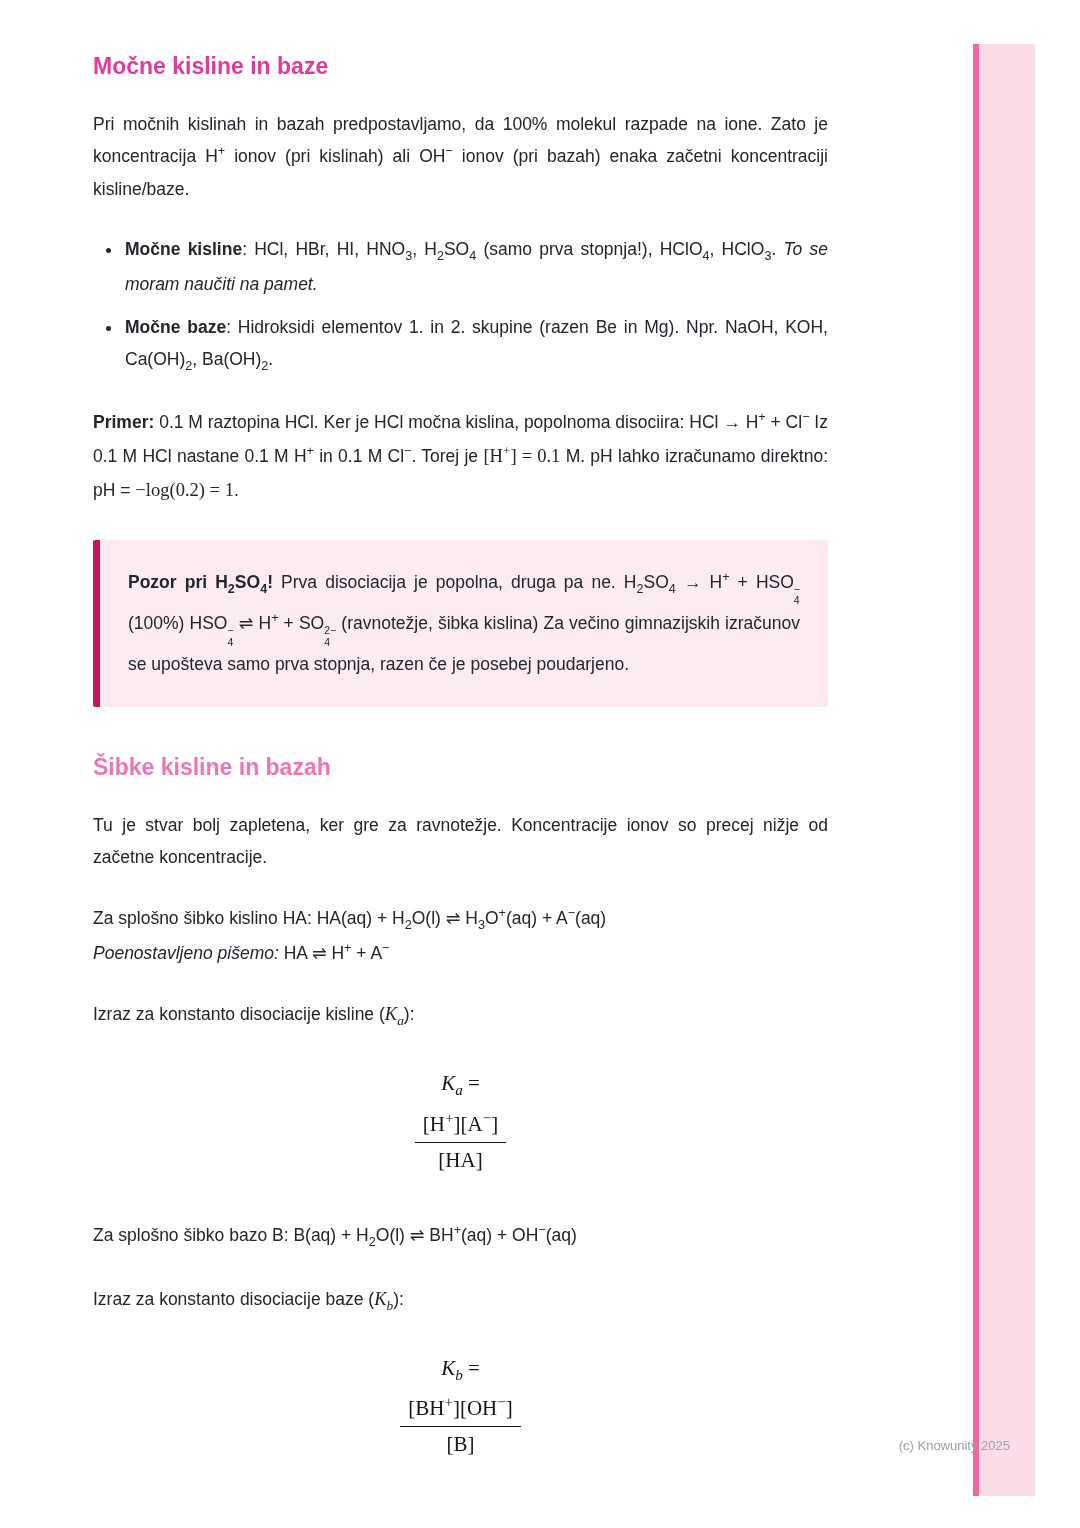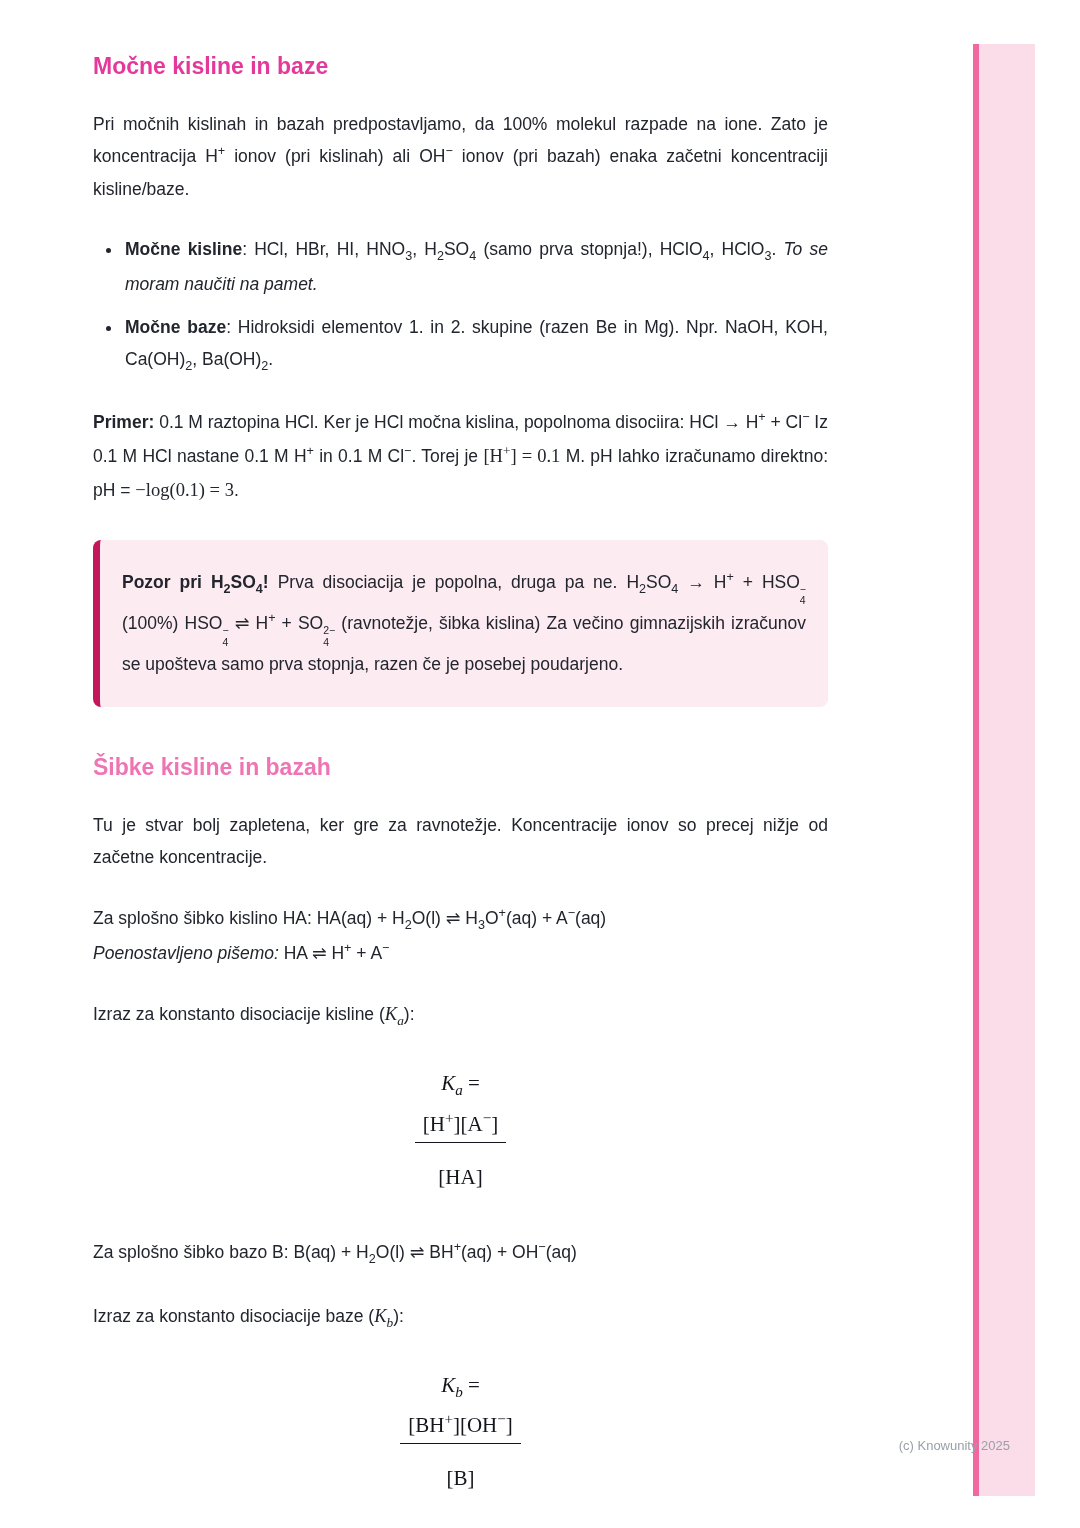--- a/index.html
+++ b/index.html
@@ -51,36 +51,36 @@
   .stk {
     display:inline-flex; flex-direction:column; align-items:flex-start;
     font-size:0.6em; line-height:1.1; vertical-align:-0.5em;
   }
   .stk span { display:block; }
 
   
   .callout {
     background:var(--callout-bg,#fcebf1);
     border-left:7px solid var(--callout-border,#c2185b);
-    border-radius:8px;
-    padding:26px 22px;
+    border-radius:2px;
+    padding:26px 28px;
     margin:32px 0 46px 0;
   }
   .callout p { margin:0; }
 
   
   .formula {
     display:flex; justify-content:center; align-items:center; gap:10px;
     font-family:"Liberation Serif","DejaVu Serif",serif;
     font-size:21px; color:#14161c;
     margin:38px 0 46px 0;
     flex-direction:column;
   }
   .formula .f-lhs { white-space:nowrap; }
-  .frac { display:inline-flex; flex-direction:column; text-align:center;gap:17px; }
+  .frac { display:inline-flex; flex-direction:column; text-align:center; }
   .frac .num { padding:0 8px 5px 8px; border-bottom:1.4px solid #14161c; }
   .frac .den { padding:5px 8px 0 8px; }
 
   .footer {
     position:absolute; top:1438px; right:70px;
     font-size:13px; color:var(--footer-text,#9aa0a8);
     z-index:2;
   }
 </style>
 </head>
@@ -94,21 +94,21 @@
 
     <h1 class="heading heading-strong">Močne kisline in baze</h1>
 
     <p class="body-p">Pri močnih kislinah in bazah predpostavljamo, da 100% molekul razpade na ione. Zato je koncentracija H<sup>+</sup> ionov (pri kislinah) ali OH<sup>−</sup> ionov (pri bazah) enaka začetni koncentraciji kisline/baze.</p>
 
     <ul class="bullet-list">
       <li><b>Močne kisline</b>: HCl, HBr, HI, HNO<sub>3</sub>, H<sub>2</sub>SO<sub>4</sub> (samo prva stopnja!), HClO<sub>4</sub>, HClO<sub>3</sub>. <i>To se moram naučiti na pamet.</i></li>
       <li><b>Močne baze</b>: Hidroksidi elementov 1. in 2. skupine (razen Be in Mg). Npr. NaOH, KOH, Ca(OH)<sub>2</sub>, Ba(OH)<sub>2</sub>.</li>
     </ul>
 
-    <p class="body-p"><b>Primer:</b> 0.1 M raztopina HCl. Ker je HCl močna kislina, popolnoma disociira: HCl → H<sup>+</sup> + Cl<sup>−</sup> Iz 0.1 M HCl nastane 0.1 M H<sup>+</sup> in 0.1 M Cl<sup>−</sup>. Torej je <span class="m">[H<sup>+</sup>] = 0.1</span> M. pH lahko izračunamo direktno: pH = <span class="m">−log(0.1) = 3</span>.</p>
+    <p class="body-p"><b>Primer:</b> 0.1 M raztopina HCl. Ker je HCl močna kislina, popolnoma disociira: HCl → H<sup>+</sup> + Cl<sup>−</sup> Iz 0.1 M HCl nastane 0.1 M H<sup>+</sup> in 0.1 M Cl<sup>−</sup>. Torej je <span class="m">[H<sup>+</sup>] = 0.1</span> M. pH lahko izračunamo direktno: pH = <span class="m">−log(0.2) = 1</span>.</p>
 
     <aside class="callout">
       <p class="body-p"><b>Pozor pri H<sub>2</sub>SO<sub>4</sub>!</b> Prva disociacija je popolna, druga pa ne. H<sub>2</sub>SO<sub>4</sub> → H<sup>+</sup> + HSO<span class="stk">
             <span>−</span>
             <span>4</span>
           </span> (100%) HSO<span class="stk">
             <span>−</span>
             <span>4</span>
           </span> ⇌ H<sup>+</sup> + SO<span class="stk">
             <span>2−</span>

